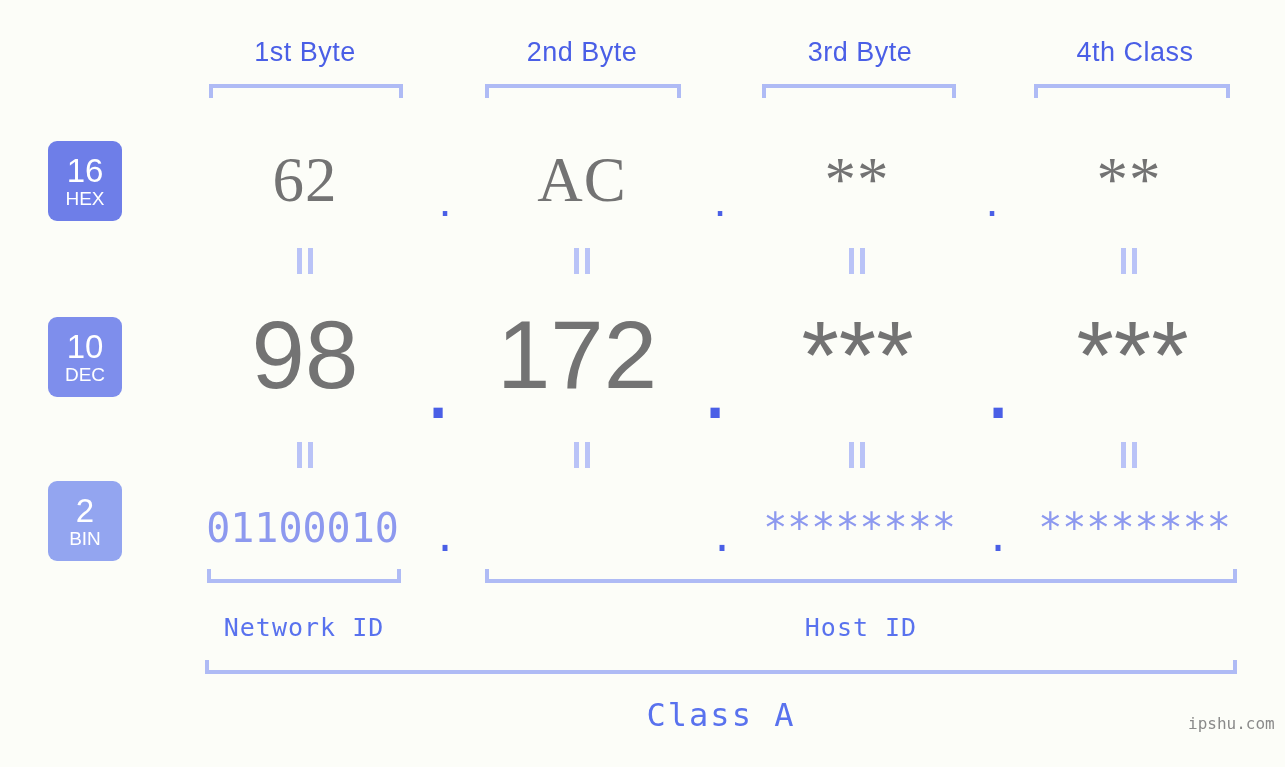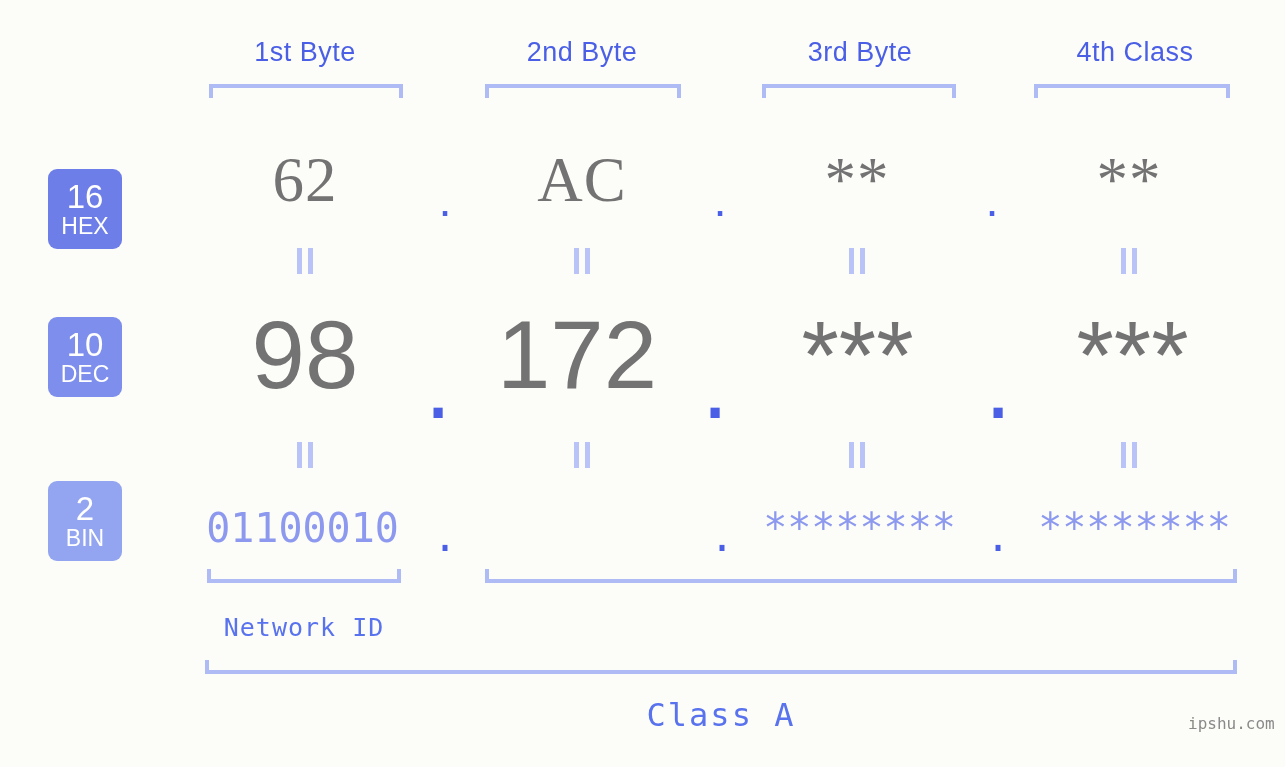--- a/index.html
+++ b/index.html
@@ -43,21 +43,21 @@
     width:74px; height:80px;
     border-radius:9px;
     color:#FFFFFF;
     display:flex;
     flex-direction:column;
     align-items:center;
     justify-content:center;
     line-height:1;
   }
   .badge .num { font-size:33px; font-weight:400; }
-  .badge .nm  { font-size:23px; font-weight:400; margin-top:2px; }
+  .badge .nm  { font-size:19px; font-weight:400; margin-top:2px; }
 
   
   .hex-val {
     font-size:63px;
     color:#737373;
     font-family:Liberation Serif, serif;
     white-space:nowrap;
     letter-spacing:1px;
   }
   .dec-val {
@@ -115,21 +115,21 @@
   <div class="abs ctr byte-label" style="left:210px; top:36px; width:190px; height:32px;">1st Byte</div>
   <div class="abs ctr byte-label" style="left:487px; top:36px; width:190px; height:32px;">2nd Byte</div>
   <div class="abs ctr byte-label" style="left:765px; top:36px; width:190px; height:32px;">3rd Byte</div>
   <div class="abs ctr byte-label" style="left:1040px; top:36px; width:190px; height:32px;">4th Class</div>
 
   <div class="abs bracket-top" style="left:209px; top:84px; width:194px;"></div>
   <div class="abs bracket-top" style="left:485px; top:84px; width:196px;"></div>
   <div class="abs bracket-top" style="left:762px; top:84px; width:194px;"></div>
   <div class="abs bracket-top" style="left:1034px; top:84px; width:196px;"></div>
 
-  <div class="abs badge" style="left: 48px; top: 169px; background: rgb(110, 126, 232);" id="badge-hex">
+  <div class="abs badge" style="left: 48px; top: 141px; background: rgb(110, 126, 232);" id="badge-hex">
     <span class="num">16</span>
     <span class="nm">HEX</span>
   </div>
 
   <div class="abs ctr hex-val" style="left:210px; top:150px; width:190px; height:60px;">62</div>
   <div class="abs ctr dot-sm" style="left:403px; top:170px; width:84px; height:60px;">.</div>
   <div class="abs ctr hex-val" style="left:487px; top:150px; width:190px; height:60px;text-align:center;">AC</div>
   <div class="abs ctr dot-sm" style="left:678px; top:170px; width:84px; height:60px;">.</div>
   <div class="abs ctr hex-val" style="left:762px; top:150px; width:190px; height:60px;">**</div>
   <div class="abs ctr dot-sm" style="left:950px; top:170px; width:84px; height:60px;">.</div>
@@ -207,19 +207,20 @@
   <div class="abs ctr dot-bn" style="left:405px; top:512px; width:80px; height:50px;">.</div>
   <div class="abs ctr dot-bn" style="left:682px; top:512px; width:80px; height:50px;">.</div>
   <div class="abs ctr bin-val" style="left:757px; top:495px; width:205px; height:50px;">********</div>
   <div class="abs ctr dot-bn" style="left:958px; top:512px; width:80px; height:50px;">.</div>
   <div class="abs ctr bin-val" style="left:1032px; top:495px; width:205px; height:50px;">********</div>
 
   <div class="abs bracket-bottom" style="left:207px; top:569px; width:194px;"></div>
   <div class="abs bracket-bottom" style="left:485px; top:569px; width:752px;"></div>
 
   <div class="abs ctr id-label" style="left:207px; top:612px; width:194px; height:30px;">Network ID</div>
+  <div class="abs ctr id-label" style="left:485px; top:612px; width:752px; height:30px;">Host ID</div>
 
   <div class="abs bracket-bottom" style="left:205px; top:660px; width:1032px;"></div>
   <div class="abs ctr class-label" style="left:205px; top:697px; width:1032px; height:36px;">Class A</div>
 
   <div class="abs watermark" style="left:1188px; top:714px;">ipshu.com</div>
 
 </div>
 
 </body></html>

